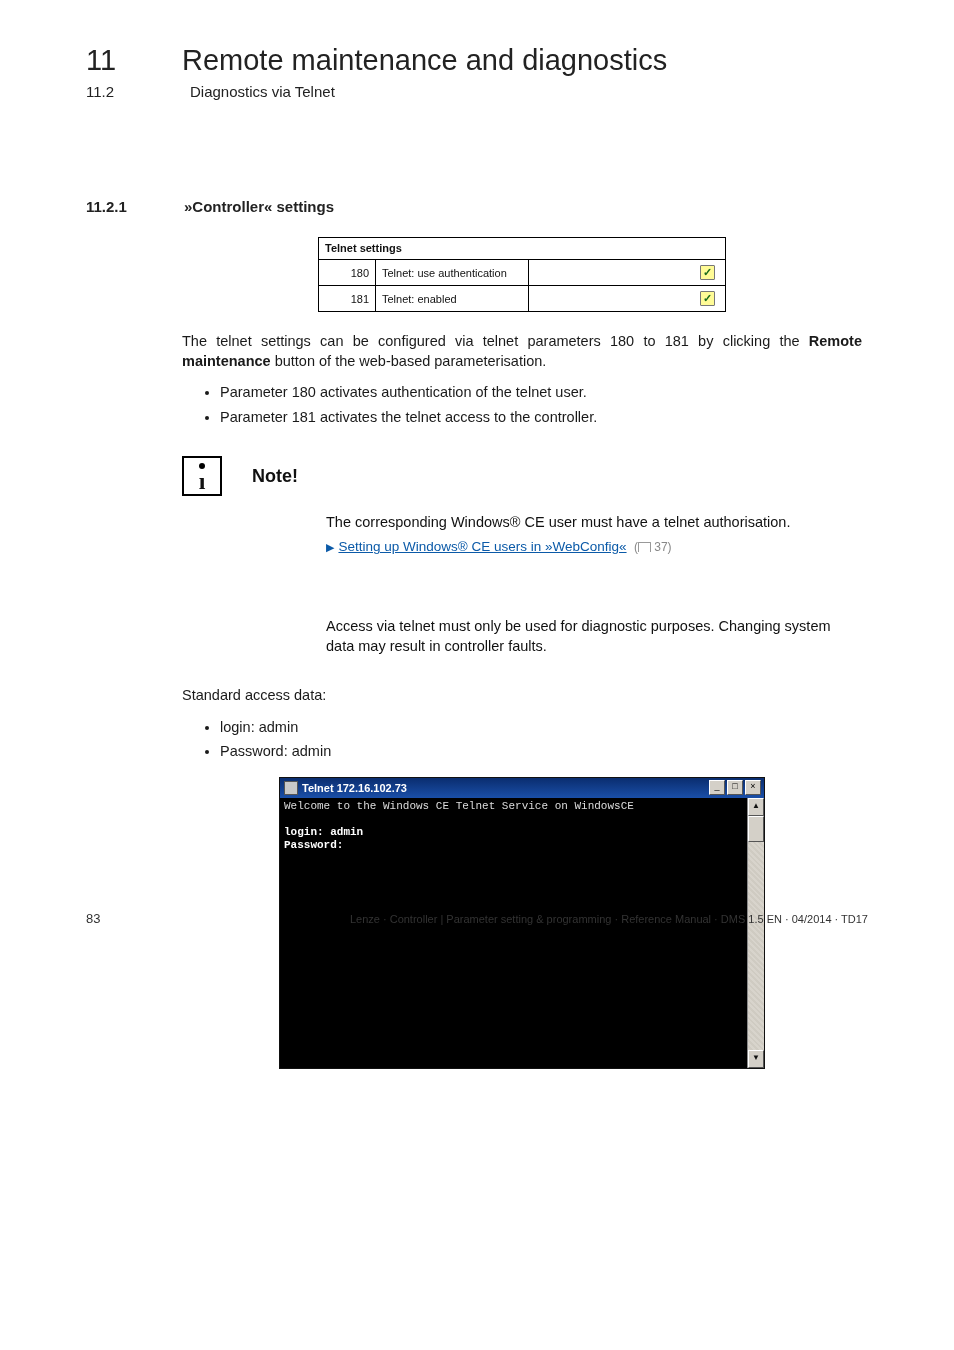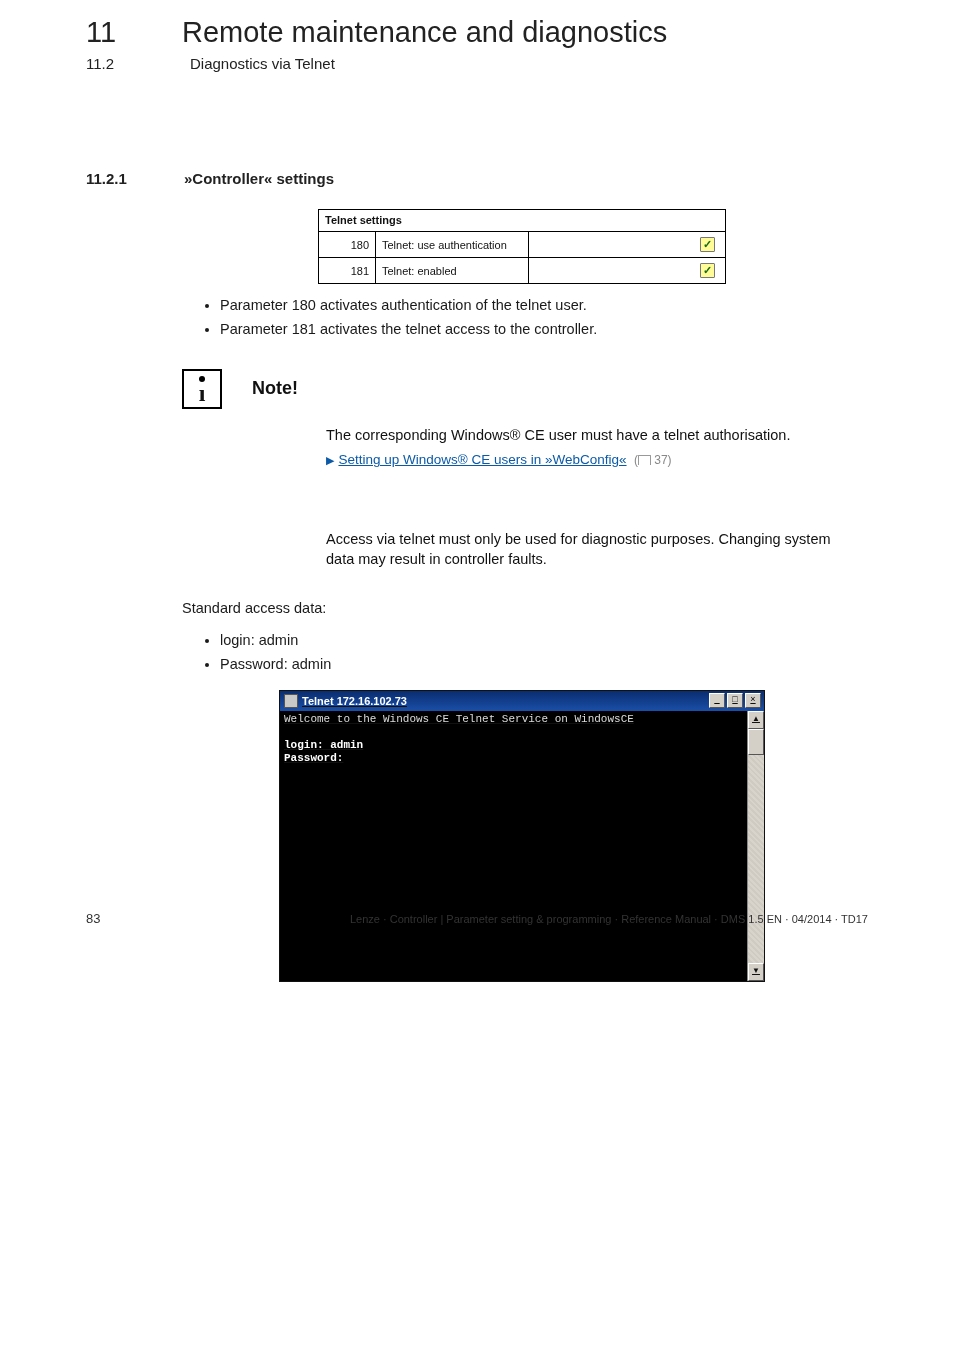--- a/index.html
+++ b/index.html
@@ -11,21 +11,21 @@
     background: #fff;
     font-family: "Myriad Pro", "Segoe UI", "Source Sans Pro", Arial, sans-serif;
     color: #111;
     position: relative;
   }
   .page {
     position: relative;
     width: 954px;
     height: 974px;
     box-sizing: border-box;
-    padding: 16px 86px 50px 86px;
+    padding: 44px 86px 50px 86px;
   }
   .chapter-line {
     display: flex;
     align-items: baseline;
     gap: 60px;
   }
   .chapter-num {
     font-size: 29px;
     font-weight: 400;
     color: #222;
@@ -220,21 +220,20 @@
     margin-top: 60px;
     font-size: 14.5px;
     line-height: 1.35;
   }
   
   .telnet-window {
     margin: 14px auto 16px auto;
     width: 484px;
     border: 1px solid #111;
     font-family: Tahoma, Arial, sans-serif;
-    text-decoration: underline;
   }
   .telnet-titlebar {
     height: 20px;
     background: linear-gradient(to bottom, #0a2d6f, #1a4fa8);
     display: flex;
     align-items: center;
     justify-content: space-between;
     padding: 0 3px 0 4px;
   }
   .telnet-title-left {
@@ -368,20 +367,23 @@
         <td class="chk"><span class="chkbox">✓</span></td>
       </tr>
       <tr>
         <td class="num">181</td>
         <td class="label">Telnet: enabled</td>
         <td class="chk"><span class="chkbox">✓</span></td>
       </tr>
     </tbody>
       </table>
 
+    <div class="para">
+      <span>The telnet settings can be configured via telnet parameters 180 to 181 by clicking the </span><span class="b">Remote maintenance</span><span> button of the web-based parameterisation.</span>
+    </div>
 
     <ul class="bullets">
       <li>Parameter 180 activates authentication of the telnet user.</li>
       <li>Parameter 181 activates the telnet access to the controller.</li>
     </ul>
 
     <div class="note-row">
       <div class="info-icon">
           <span>ı</span>
         </div>

